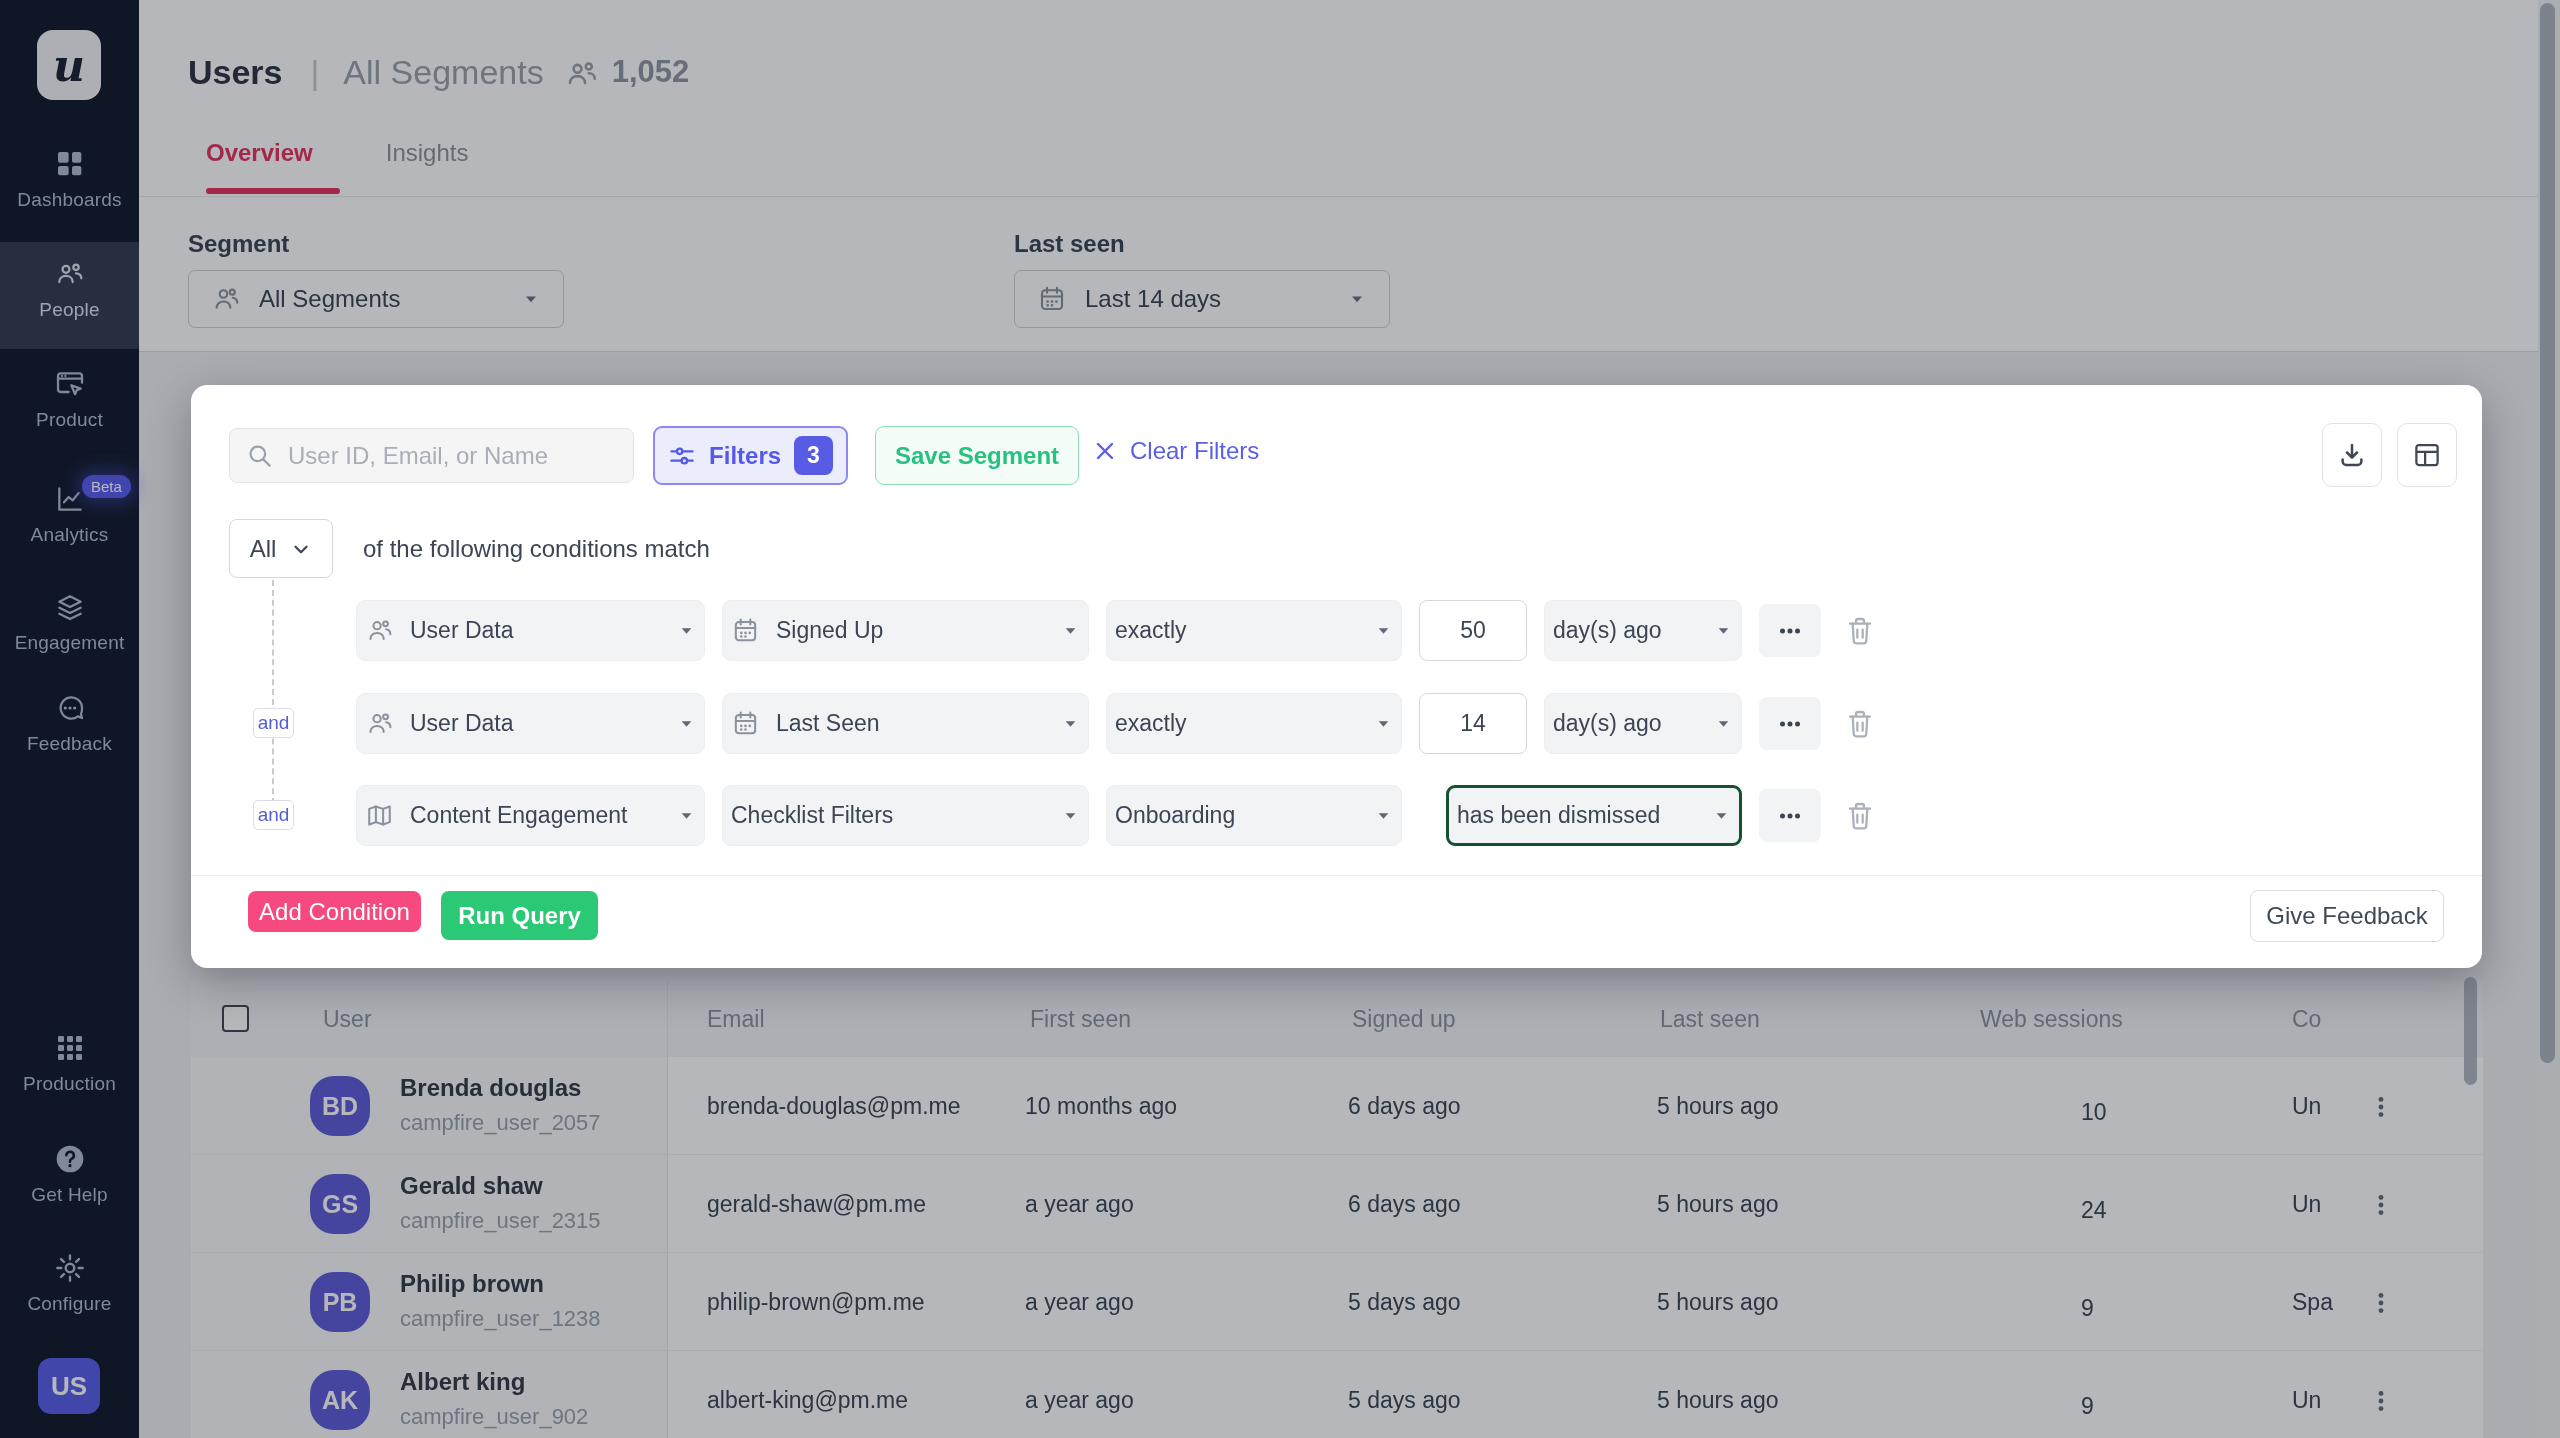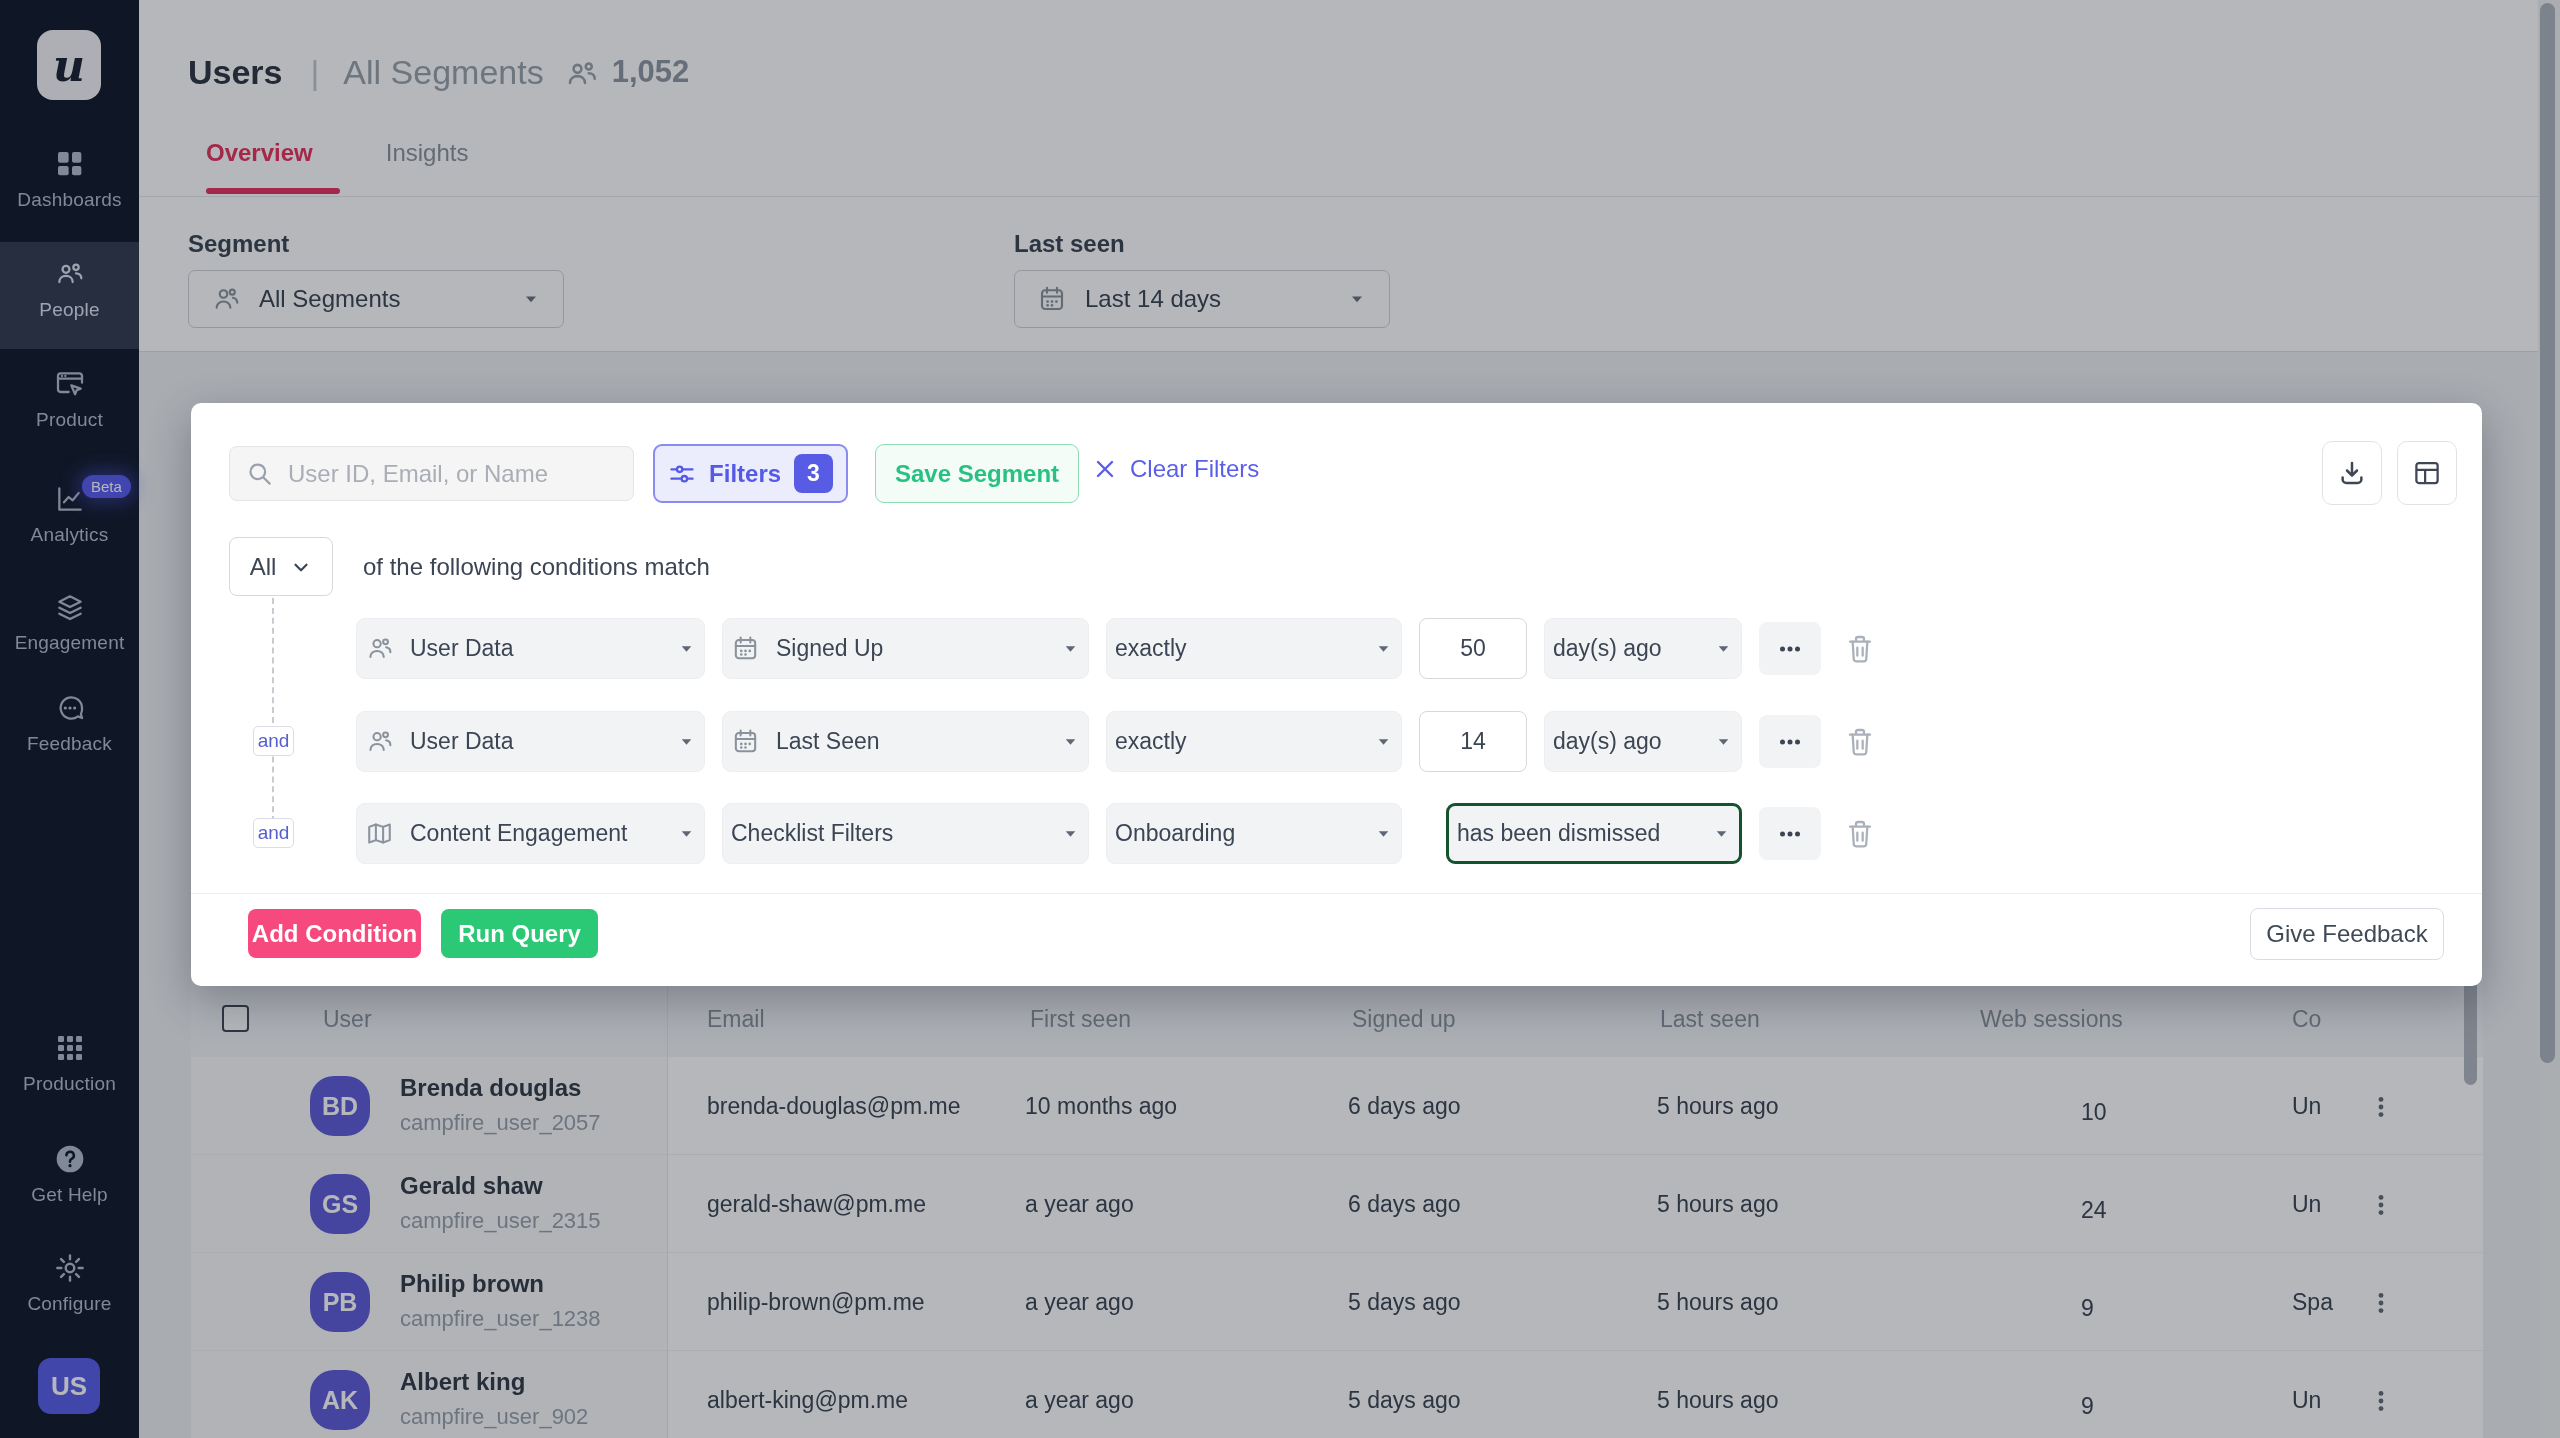--- a/index.html
+++ b/index.html
@@ -40,21 +40,21 @@
   .tf-label { font-size:24px; font-weight:bold; color:#3c4554; }
   .tf-box { margin-top:12px; width:376px; height:58px; border:1px solid #ced3d9; border-radius:7px; background:#fff;
             display:flex; align-items:center; padding:0 22px; cursor:pointer; }
   .tf-box .ic { width:30px; height:30px; color:#8a929d; }
   .tf-box .val { font-size:24px; color:#3c4554; margin-left:18px; flex:1; }
   .tf-box .tri { width:20px; height:20px; color:#6a7280; }
 
   .gray-backdrop { position:absolute; left:0; top:351px; width:2421px; height:1087px; background:#eef0f3; border-top:1px solid #dcdfe3; }
 
   
-  .panel { position:absolute; left:191px; top:403px; width:2291px; height:583px; background:#fff; border-radius:10px;
+  .panel { position:absolute; left:191px; top:385px; width:2291px; height:583px; background:#fff; border-radius:16px;
            box-shadow:0 14px 44px rgba(18,24,38,.30); z-index:60; }
   .search-box { position:absolute; left:38px; top:43px; width:405px; height:55px; background:#f5f5f6; border:1px solid #e3e4e7;
                 border-radius:8px; display:flex; align-items:center; padding:0 16px; }
   .search-box .ic { width:27px; height:27px; color:#9aa1ab; }
   .search-box input { border:none; outline:none; background:transparent; font-size:24px; color:#3c4554; margin-left:15px; width:320px;
                       font-family:"Liberation Sans", sans-serif; }
   .search-box input::placeholder { color:#a9aeb6; }
   .filters-btn { position:absolute; left:462px; top:41px; width:195px; height:59px; background:#ecedfc; border:2px solid #898bf0;
                  border-radius:9px; display:flex; align-items:center; justify-content:center; gap:13px; cursor:pointer; }
   .filters-btn .ic { width:28px; height:28px; color:#5559e8; }
@@ -90,22 +90,22 @@
   .pill.hl { border:3px solid #14532d;margin-left:27px; }
   .num-input { width:108px; height:61px; background:#fff; border:1px solid #d6d8dc; border-radius:8px; text-align:center;
                font-size:23px; color:#3c4554; outline:none; font-family:"Liberation Sans", sans-serif; }
   .more-btn { width:62px; height:53px; background:#f2f3f5; border-radius:8px; display:flex; align-items:center; justify-content:center;
               color:#3c4554; cursor:pointer; }
   .more-btn .ic { width:30px; height:30px; }
   .trash-btn { width:32px; height:32px; color:#aab1ba; margin-left:6px; cursor:pointer; }
   .trash-btn .ic { width:32px; height:32px; }
 
   .panel-divider { position:absolute; left:0; top:490px; width:2291px; height:1px; background:#ededf1; }
-  .add-btn { position:absolute; left:57px; top:506px; width:173px; height:49px; background:#f64a7e; border:none; border-radius:8px;
-             color:#fff; font-size:24px; font-weight:bold; cursor:pointer; font-family:"Liberation Sans", sans-serif; }
+  .add-btn { position:absolute; left:57px; top:506px; width:173px; height:41px; background:#f64a7e; border:none; border-radius:8px;
+             color:#fff; font-size:24px; font-weight:normal; cursor:pointer; font-family:"Liberation Sans", sans-serif; }
   .run-btn { position:absolute; left:250px; top:506px; width:157px; height:49px; background:#2bc876; border:none; border-radius:8px;
              color:#fff; font-size:24px; font-weight:bold; cursor:pointer; font-family:"Liberation Sans", sans-serif; }
   .feedback-btn { position:absolute; left:2059px; top:505px; width:194px; height:52px; background:#fff; border:1px solid #d8dde3;
                   border-radius:8px; color:#3f4a56; font-size:24px; cursor:pointer; font-family:"Liberation Sans", sans-serif; }
 
   
   .table { position:absolute; left:52px; top:980px; width:2292px; }
   .t-header { position:relative; height:77px; background:#f2f4f6; }
   .t-header .h { position:absolute; top:26px; font-size:23px; color:#8a93a0; }
   .checkbox { position:absolute; left:31px; top:25px; width:27px; height:27px; background:#fff; border:2px solid #3f4754; border-radius:4px; cursor:pointer; }

